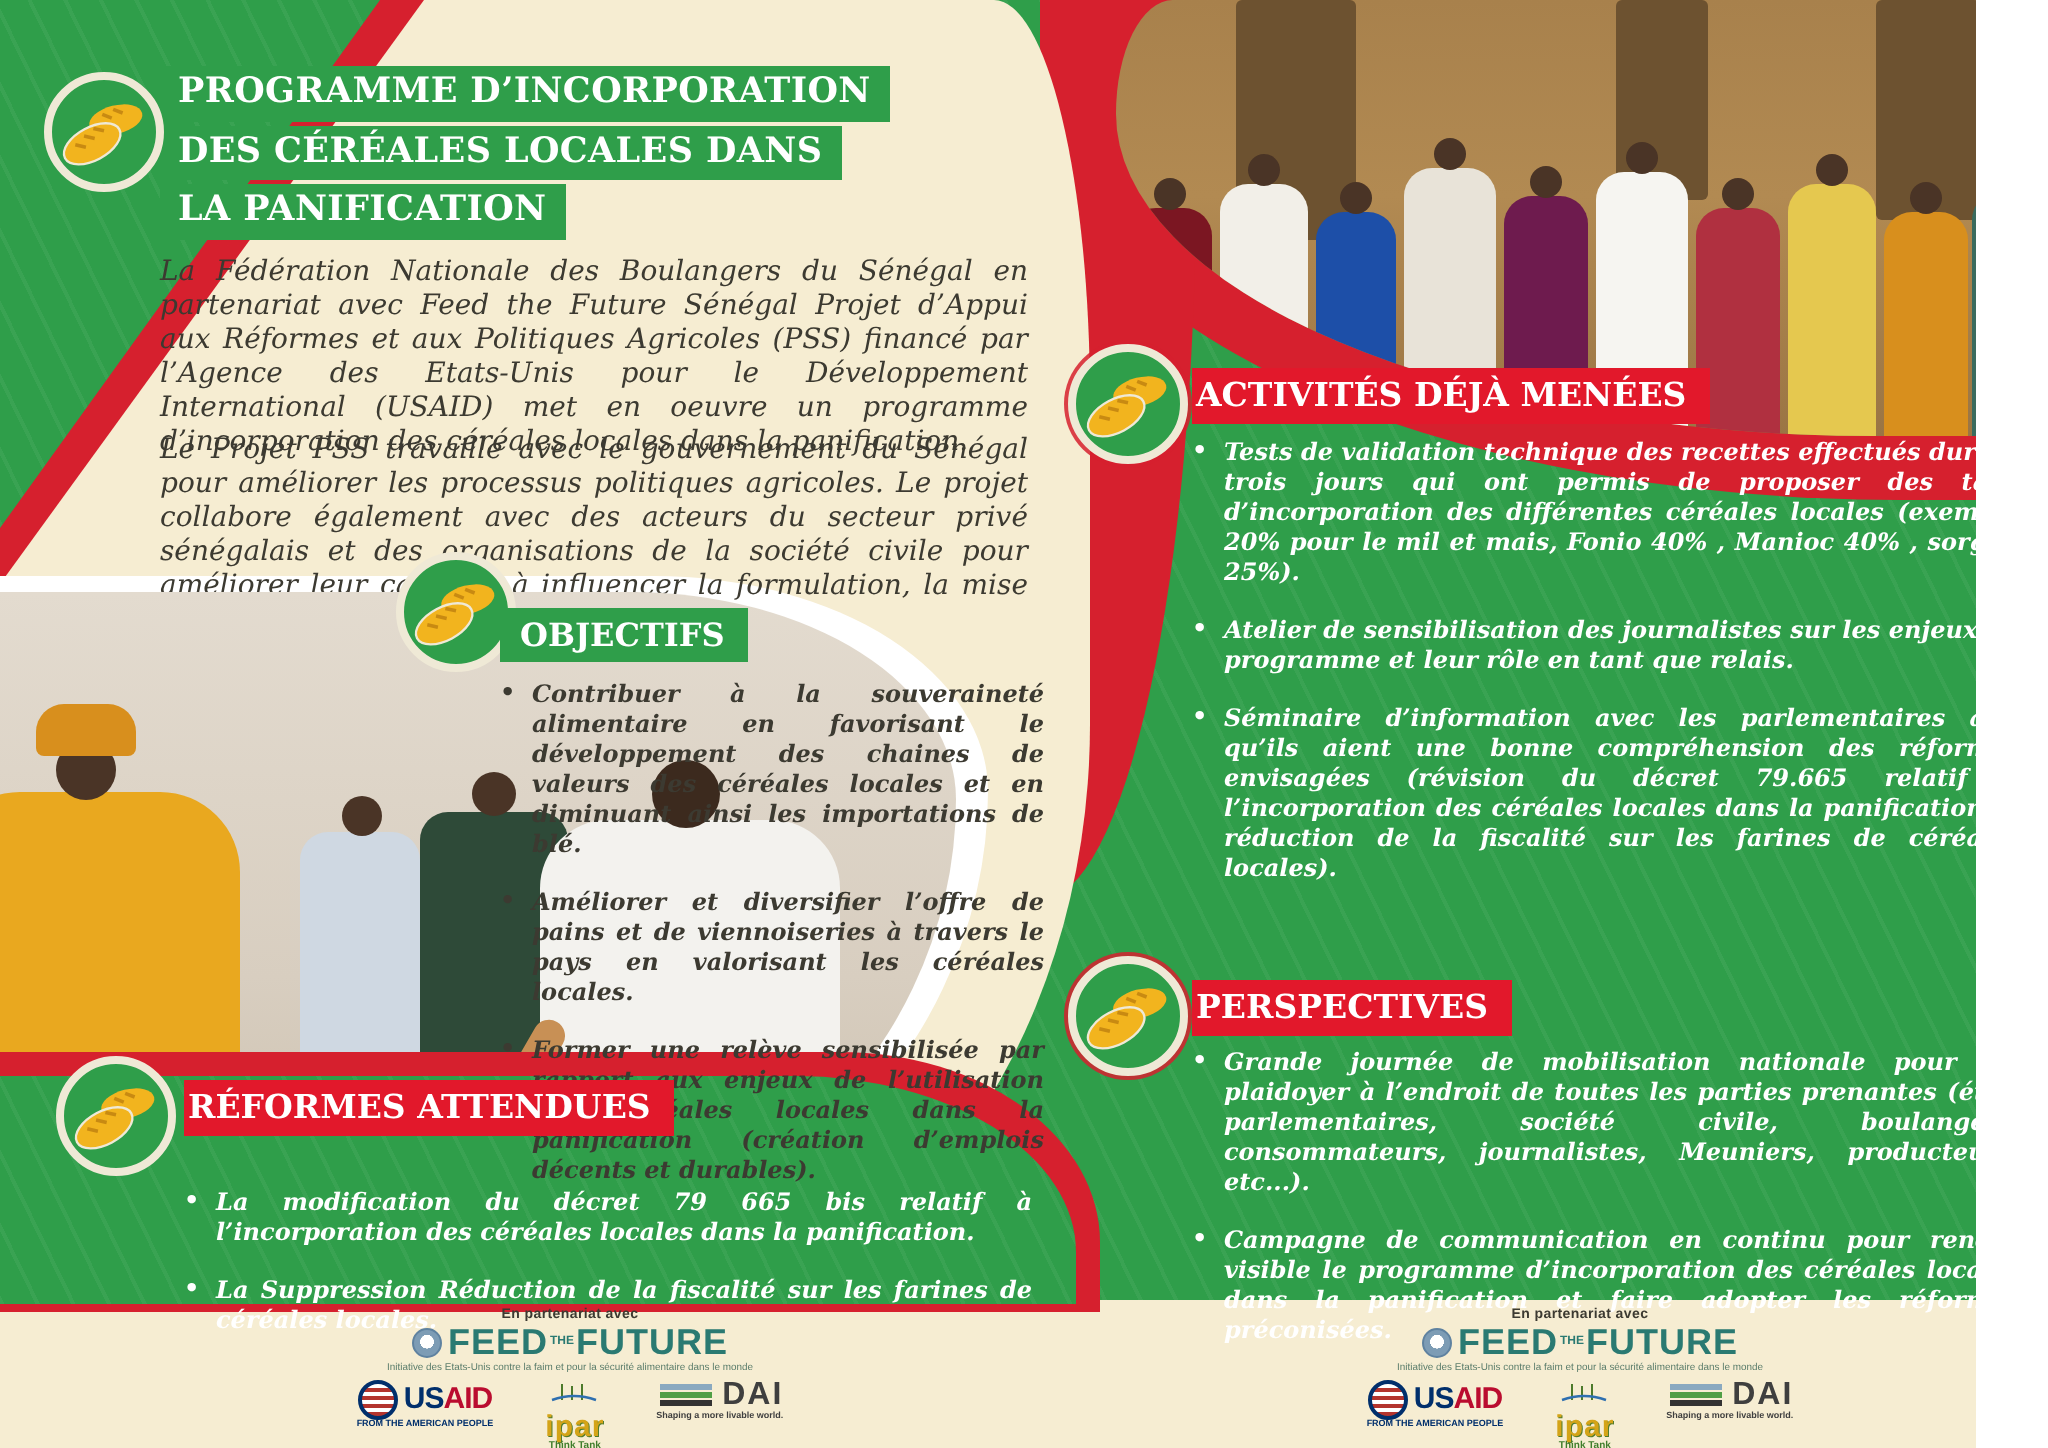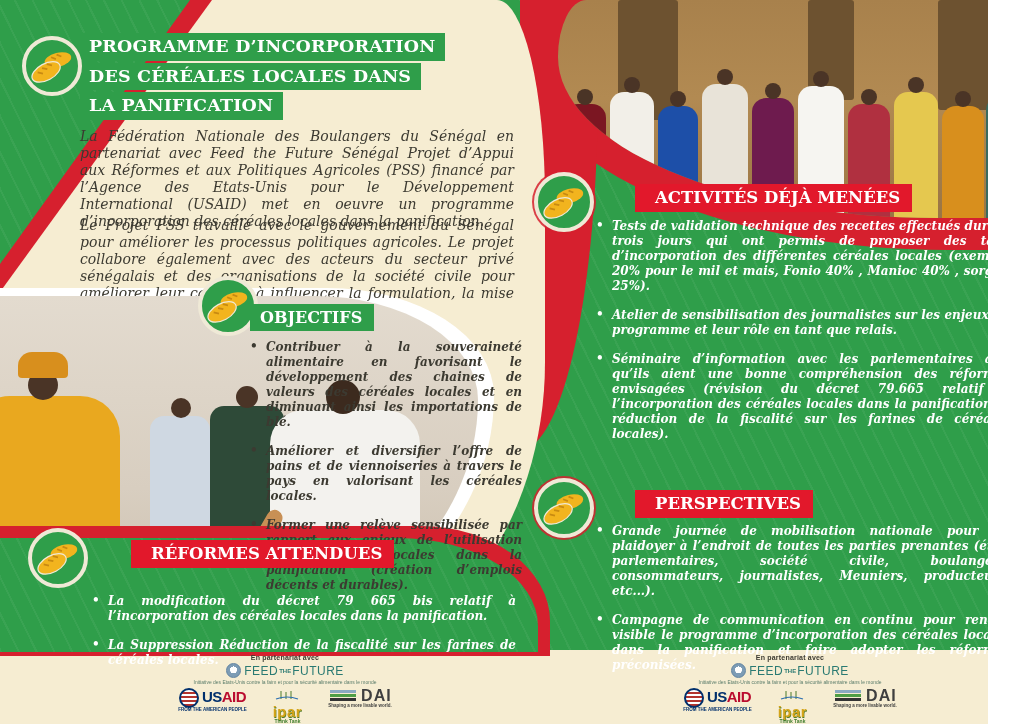--- a/index.html
+++ b/index.html
@@ -27,21 +27,21 @@
   .badge.redring{box-shadow:0 0 0 2px rgba(214,32,46,.85);}
   .badge svg{width:100%;height:100%;display:block;}
 
   
   .title-block{left:80px;top:33px;z-index:5;}
   .title-line{display:table;background:#2f9e4a;color:#ffffff;font-weight:bold;
               font-size:17.5px;line-height:1;padding:5px 10px 5px 9px;margin-bottom:2px;
               letter-spacing:.2px;}
   .chip{display:inline-block;color:#ffffff;font-weight:bold;line-height:1;z-index:6;}
   .chip.green{background:#2f9e4a;font-size:16px;padding:6px 12px 5px 10px;}
-  .chip.red{background:#e2182b;font-size:16.5px;padding:6px 12px 5px 20px;margin-left:39px;}
+  .chip.red{background:#e2182b;font-size:16.5px;padding:6px 12px 5px 2px;}
 
   
   .para{color:#3c3a31;font-weight:normal;font-style:italic;font-size:14px;
         line-height:1.22;text-align:justify;z-index:5;}
   ul.blist{list-style:none;margin:0;padding:0;z-index:6;}
   ul.blist li{position:relative;padding-left:16px;margin-bottom:14px;
         font-weight:bold;font-style:italic;font-size:12px;line-height:1.25;text-align:justify;}
   ul.blist li::before{content:"\2022";position:absolute;left:0;top:-1px;font-style:normal;}
   ul.dark li{color:#3c3a31;}
   ul.light li{color:#ffffff;}
@@ -65,21 +65,21 @@
   .photo-right{left:558px;top:0;width:466px;height:218px;overflow:hidden;z-index:3;
         border-radius:30px 0 0 0 / 60px 0 0 0;border-bottom-left-radius:400px 170px;
         background:linear-gradient(180deg,#a8814c 0%,#b28a52 45%,#9a7544 100%);}
   .photo-right .win{position:absolute;background:#6d5230;border-radius:3px;}
 
   
   .partners{top:654px;width:300px;text-align:center;z-index:8;
             font-family:"Liberation Sans","DejaVu Sans",sans-serif;}
   .p-label{font-size:7px;font-weight:bold;color:#3c3a31;letter-spacing:.2px;}
   .ftf-row{margin-top:1px;line-height:1;white-space:nowrap;}
-  .ftf-word{font-size:12px;font-weight:normal;color:#2a7a72;letter-spacing:.5px;vertical-align:middle;margin-top:16px;}
+  .ftf-word{font-size:18px;font-weight:bold;color:#2a7a72;letter-spacing:.5px;vertical-align:middle;margin-top:16px;}
   .ftf-the{font-size:6px;font-weight:bold;color:#2a7a72;vertical-align:middle;padding:0 1px;}
   .ftf-tag{font-size:5.5px;color:#5b7d6b;margin-top:1px;transform:scale(.9);}
   .eagle{display:inline-block;width:15px;height:15px;border-radius:50%;vertical-align:middle;
          margin-right:3px;background:radial-gradient(circle at 50% 45%,#ffffff 0 35%,#7d9cb5 36% 100%);
          border:1px solid #5f82a0;box-sizing:border-box;}
   .logo-row{margin-top:3px;display:flex;justify-content:center;align-items:flex-start;gap:26px;}
   .usaid-seal{display:inline-block;width:20px;height:20px;border-radius:50%;border:2px solid #002f6c;
          box-sizing:border-box;vertical-align:middle;margin-right:3px;
          background:repeating-linear-gradient(180deg,#ffffff 0 2px,#b3342e 2px 4px);}
   .usaid-us{font-size:15px;font-weight:bold;color:#002f6c;letter-spacing:-.5px;}

